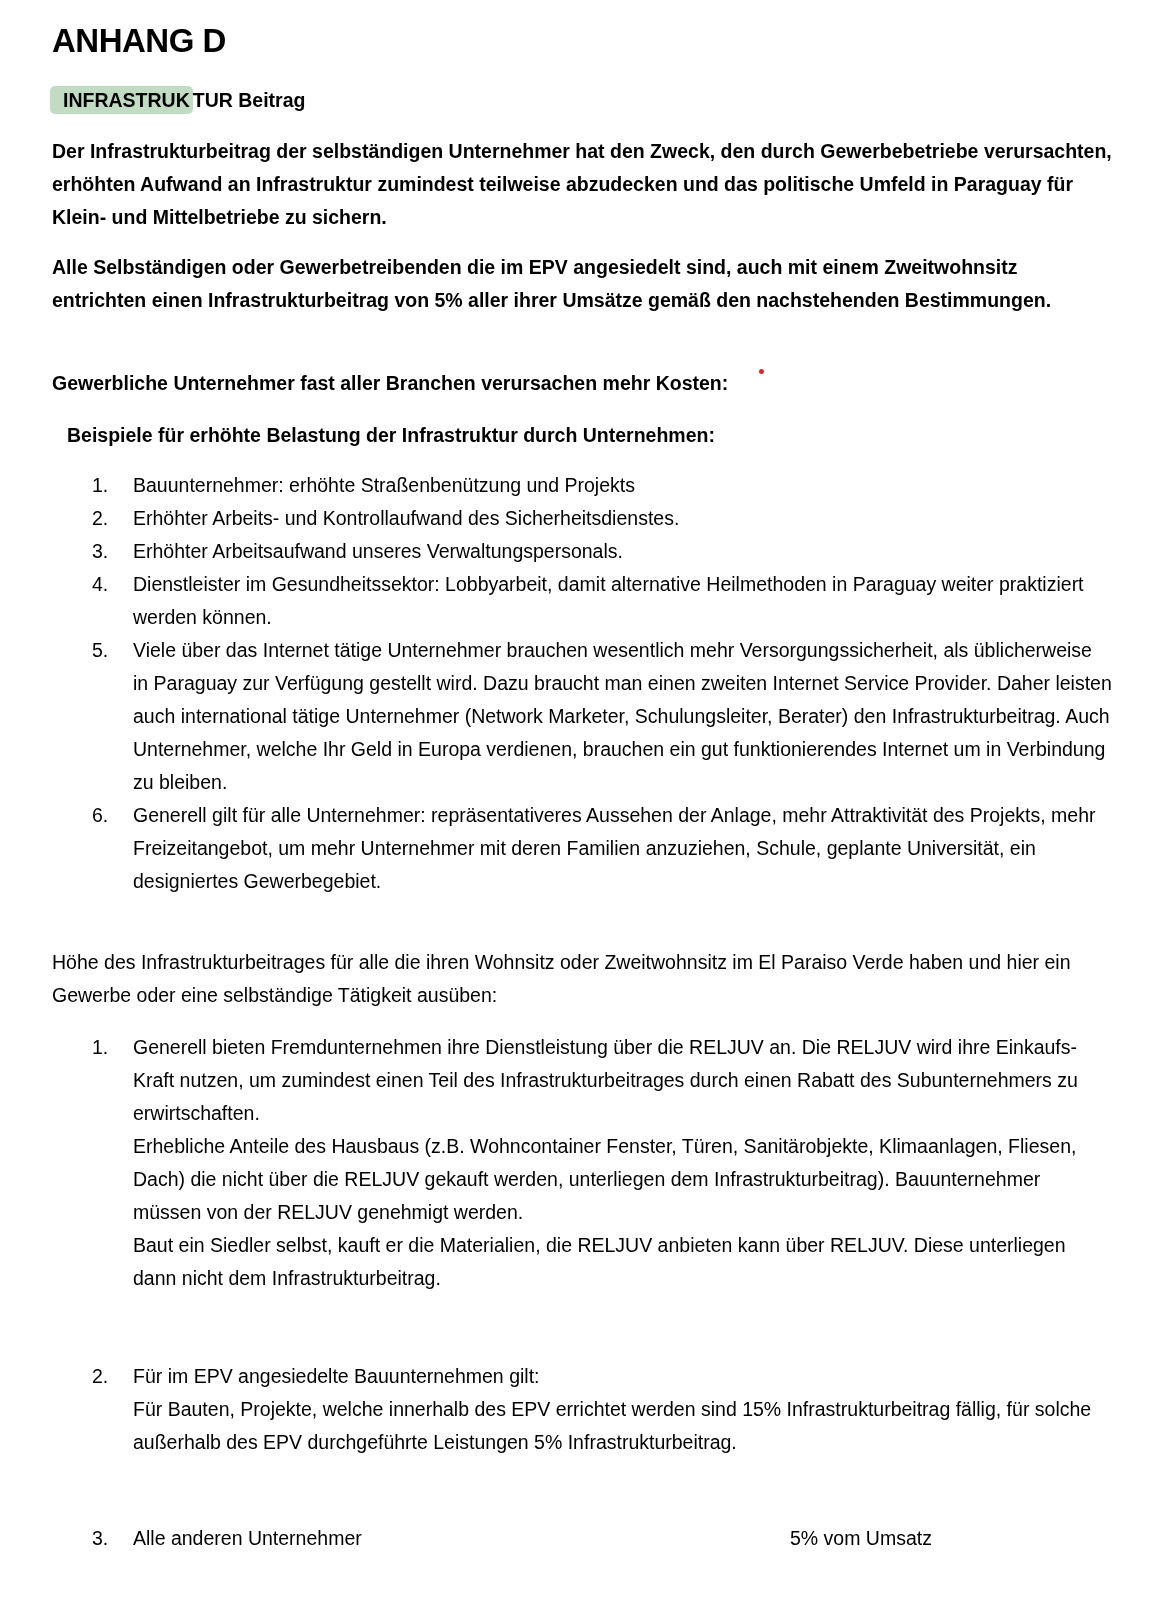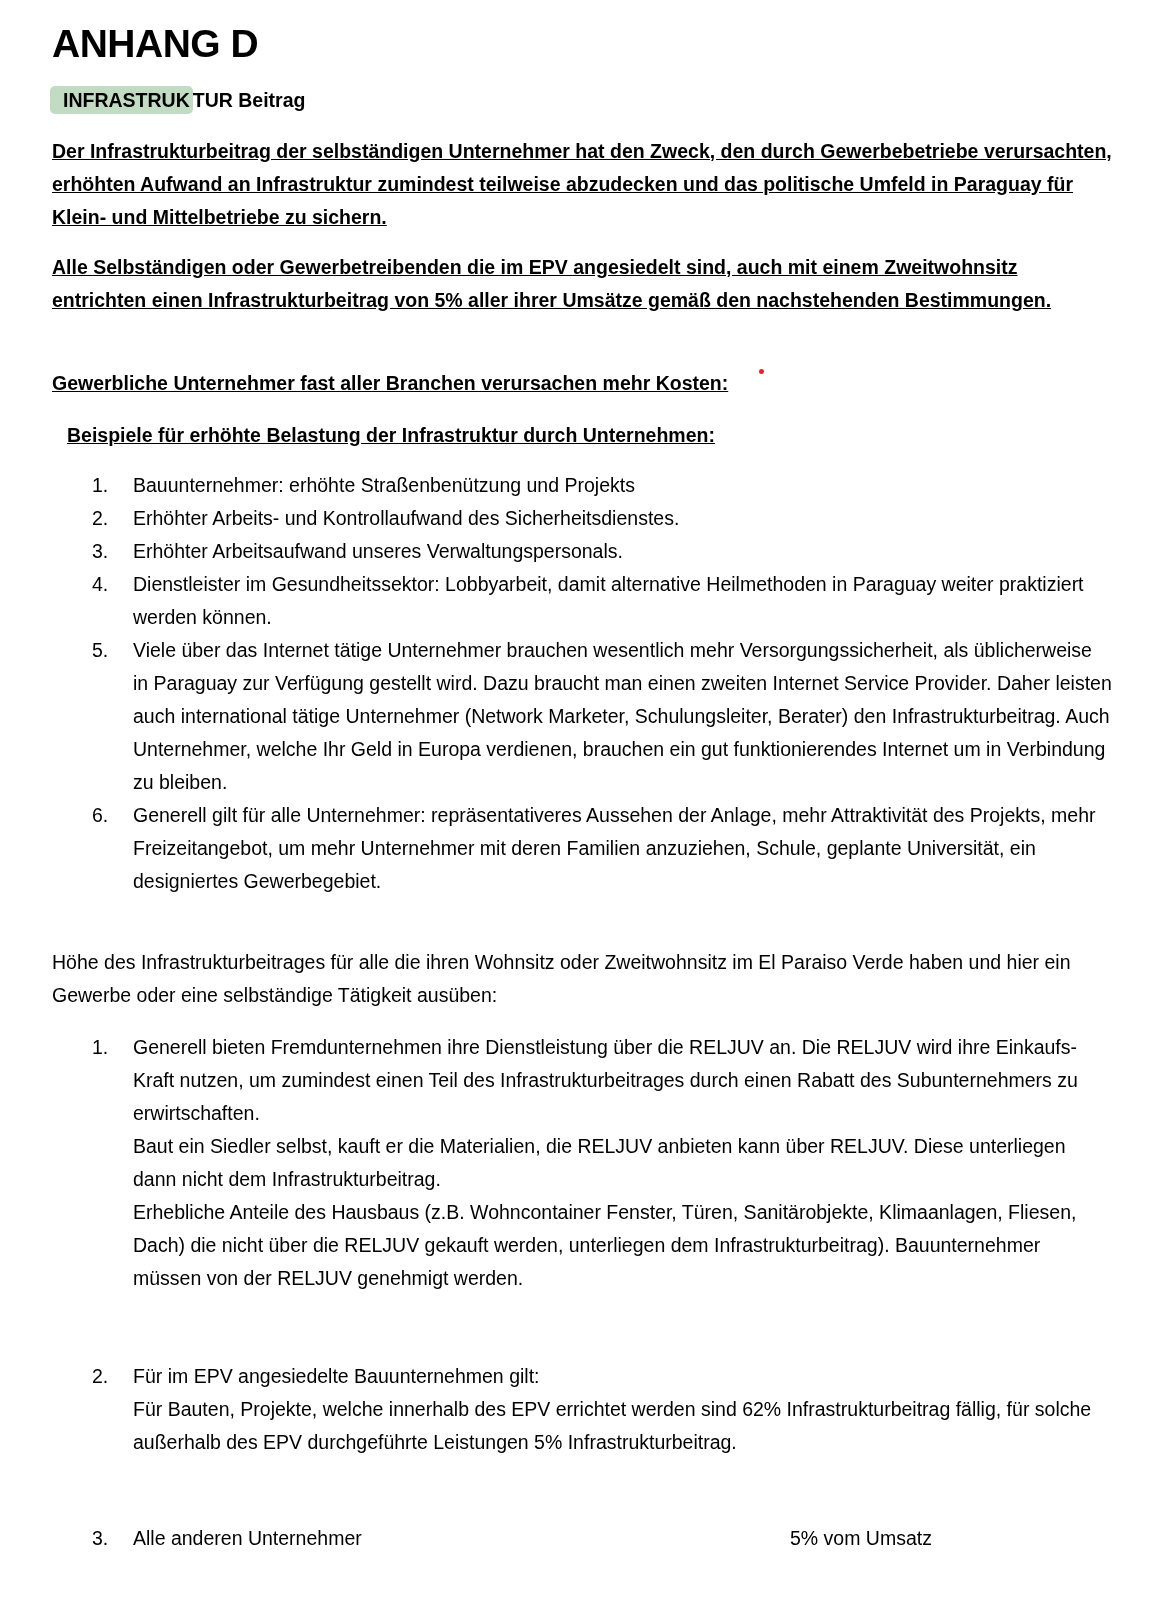--- a/index.html
+++ b/index.html
@@ -18,21 +18,21 @@
   .page {
     position: absolute;
     left: 52px;
     top: 0;
     width: 1060px;
   }
   .h1 {
     position: absolute;
     left: 0;
     top: 22px;
-    font-size: 39px;
+    font-size: 33px;
     font-weight: bold;
     letter-spacing: -0.5px;
   }
   .h2 {
     position: absolute;
     left: 0;
     top: 89px;
     font-size: 19.5px;
     font-weight: bold;
   }
@@ -42,21 +42,21 @@
     padding: 3px 3px 3px 13px;
     margin-left: -2px;
   }
   .para {
     position: absolute;
     left: 0;
     width: 1060px;
     font-size: 19.5px;
     line-height: 33px;
   }
-  .bold { font-weight: bold; text-decoration: underline; }
+  .bold { font-weight: bold; }
   .list {
     position: absolute;
     left: 40px;
     width: 1020px;
     font-size: 19.5px;
     line-height: 33px;
   }
   .li {
     position: relative;
     padding-left: 41px;
@@ -128,30 +128,30 @@
       <span>Generell gilt für alle Unternehmer:  repräsentativeres Aussehen der Anlage, mehr Attraktivität des Projekts, mehr Freizeitangebot, um mehr Unternehmer mit deren Familien anzuziehen, Schule, geplante Universität, ein designiertes Gewerbegebiet.</span>
     </div>
   </div>
 
   <div class="para" style="top:946px;">Höhe des Infrastrukturbeitrages für alle die ihren Wohnsitz oder Zweitwohnsitz im El Paraiso Verde haben und hier ein Gewerbe oder eine selbständige Tätigkeit ausüben:</div>
 
   <div class="list" style="top:1031px;">
     <div class="li">
       <span class="num">1.</span>
       <div>Generell bieten Fremdunternehmen ihre Dienstleistung über die RELJUV an. Die RELJUV wird ihre Einkaufs-Kraft nutzen, um zumindest einen Teil des Infrastrukturbeitrages durch einen Rabatt des Subunternehmers zu erwirtschaften.</div>
+      <div>Erhebliche Anteile des Hausbaus (z.B. Wohncontainer Fenster, Türen, Sanitärobjekte, Klimaanlagen, Fliesen, Dach) die nicht über die RELJUV gekauft werden, unterliegen dem Infrastrukturbeitrag). Bauunternehmer müssen von der RELJUV genehmigt werden.</div>
       <div>Baut ein Siedler selbst, kauft er die Materialien, die RELJUV anbieten kann über RELJUV. Diese unterliegen dann nicht dem Infrastrukturbeitrag.</div>
-      <div>Erhebliche Anteile des Hausbaus (z.B. Wohncontainer Fenster, Türen, Sanitärobjekte, Klimaanlagen, Fliesen, Dach) die nicht über die RELJUV gekauft werden, unterliegen dem Infrastrukturbeitrag). Bauunternehmer müssen von der RELJUV genehmigt werden.</div>
     </div>
   </div>
 
   <div class="list" style="top:1360px;">
     <div class="li">
       <span class="num">2.</span>
       <div>Für im EPV angesiedelte Bauunternehmen gilt:</div>
-      <div>Für Bauten, Projekte, welche innerhalb des EPV errichtet werden sind 62% Infrastrukturbeitrag fällig, für solche außerhalb des EPV durchgeführte Leistungen 5% Infrastrukturbeitrag.</div>
+      <div>Für Bauten, Projekte, welche innerhalb des EPV errichtet werden sind 15% Infrastrukturbeitrag fällig, für solche außerhalb des EPV durchgeführte Leistungen 5% Infrastrukturbeitrag.</div>
     </div>
   </div>
 
   <div class="list" style="top:1522px;">
     <div class="li">
       <span class="num">3.</span>
       <div class="row">
         <span>Alle anderen Unternehmer</span>
         <span class="rate" style="left:657px;">5% vom Umsatz</span>
       </div>

